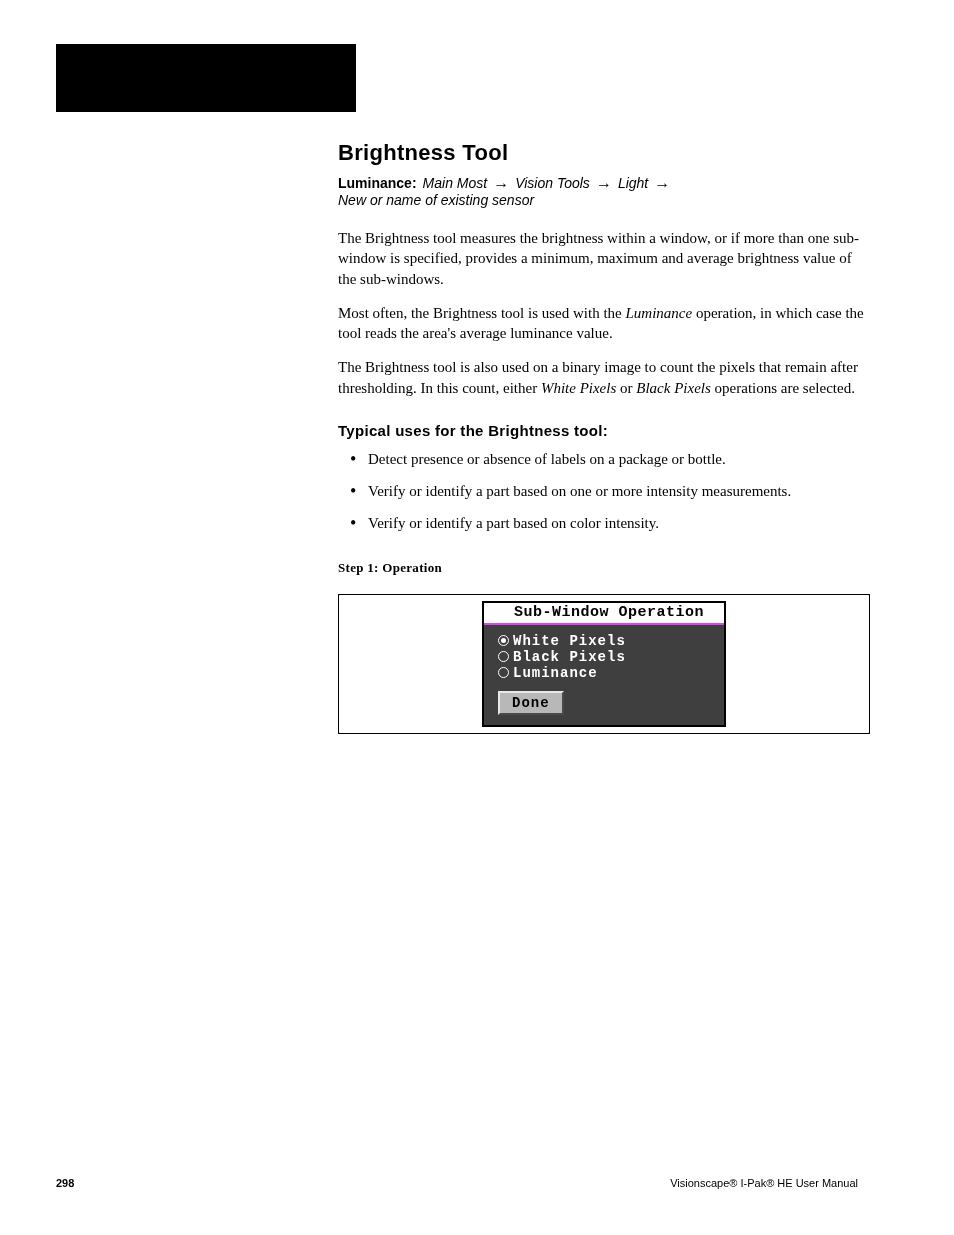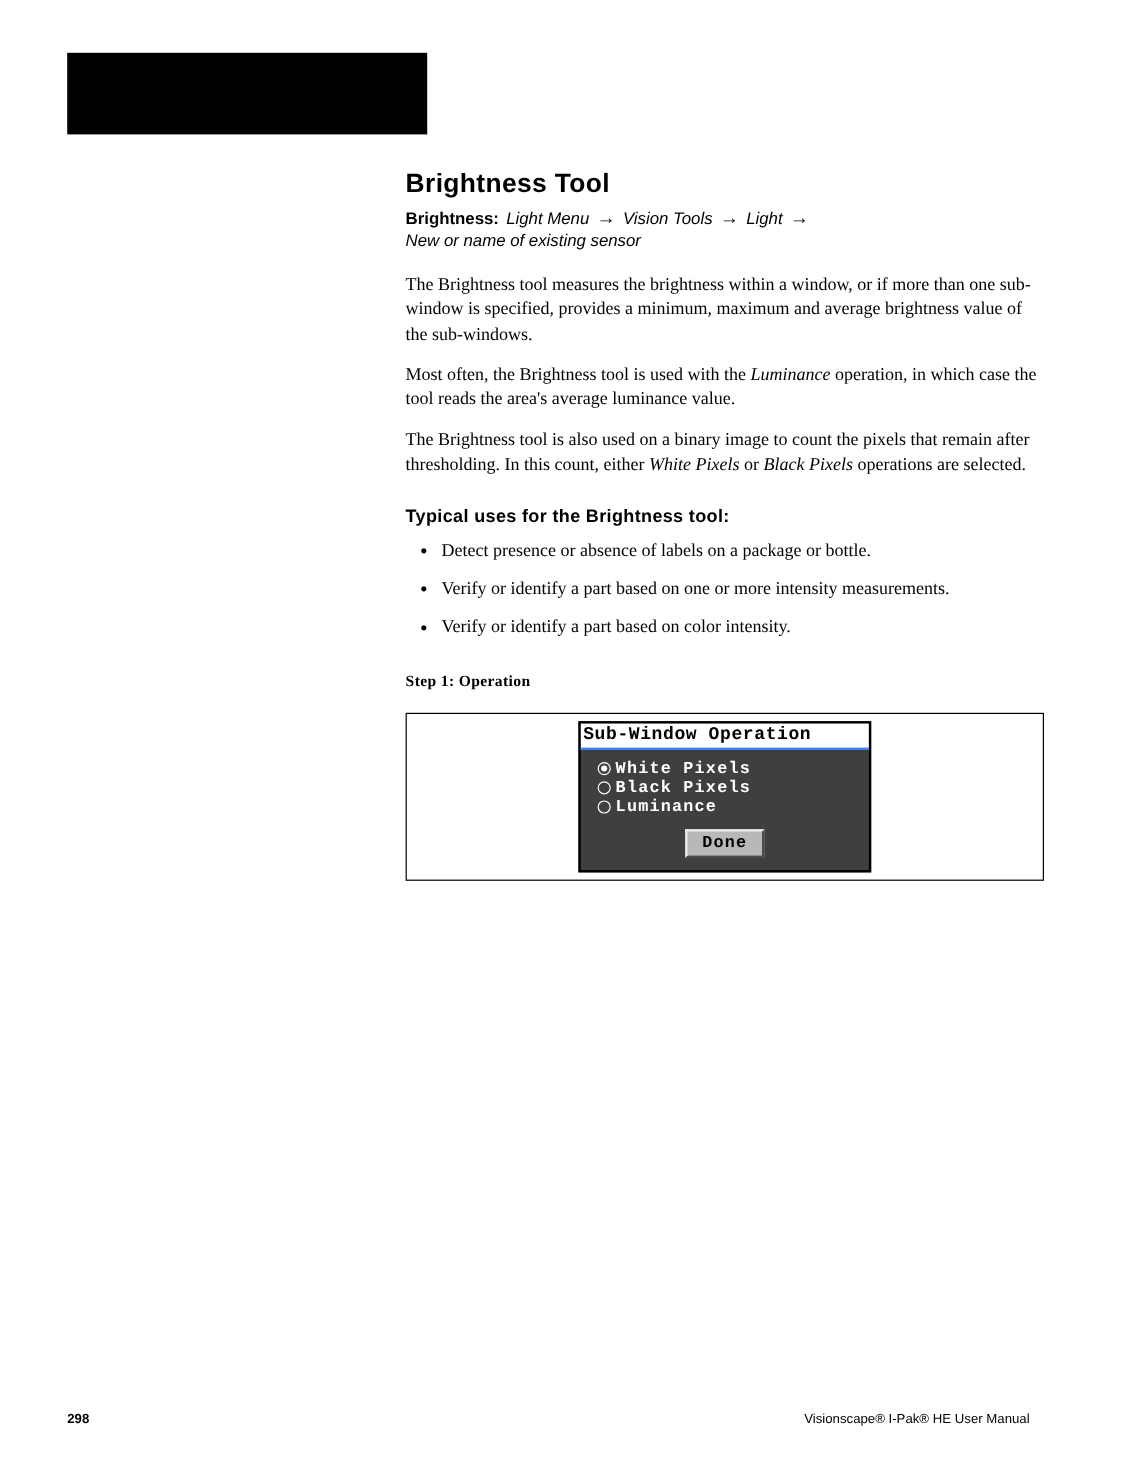--- a/index.html
+++ b/index.html
@@ -111,24 +111,24 @@
     width: 240px;
     font-family: "Courier New", Courier, monospace;
     color: #fff;
     font-weight: bold;
   }
   .subwin-title {
     background: #fff;
     color: #000;
     font-family: "Courier New", Courier, monospace;
     font-weight: bold;
-    text-align: left;
-    font-size: 15px;
-    padding: 1px 2px 2px 2px;
-    border-bottom: 2px solid #3b82f6;
+    text-align: right;
+    font-size: 15px;
+    padding: 1px 20px 2px 2px;
+    border-bottom: 2px solid #d946ef;
     letter-spacing: 0.5px;
   }
   .subwin-body {
     padding: 8px 14px 10px 14px;
   }
   .radio-row {
     display: flex;
     align-items: center;
     font-size: 14px;
     line-height: 1.15;
@@ -146,21 +146,20 @@
     flex: 0 0 auto;
     box-sizing: border-box;
   }
   .radio .dot {
     width: 5px;
     height: 5px;
     background: #fff;
     border-radius: 50%;
   }
   .done-wrap {
-    text-align: center;
     margin-top: 10px;
   }
   .done-btn {
     display: inline-block;
     background: #b8b8b8;
     color: #000;
     border-top: 2px solid #e8e8e8;
     border-left: 2px solid #e8e8e8;
     border-right: 2px solid #4a4a4a;
     border-bottom: 2px solid #4a4a4a;
@@ -188,22 +187,22 @@
 
 <div class="page">
 
   <div class="chapter-block" aria-hidden="true"></div>
 
   <div class="body-col">
 
     <h2 class="h-bn">Brightness Tool</h2>
 
     <div class="nav-path">
-      <span class="lbl">Brightness:</span>
-      <span class="it">Light Menu</span>
+      <span class="lbl">Luminance:</span>
+      <span class="it">Main Most</span>
       <span class="arr">→</span>
       <span class="it">Vision Tools</span>
       <span class="arr">→</span>
       <span class="it">Light</span>
       <span class="arr">→</span>
       <span class="it">New or name of existing sensor</span>
     </div>
 
     <p class="para">The Brightness tool measures the brightness within a window, or if more than one sub-window is specified, provides a minimum, maximum and average brightness value of the sub-windows.</p>
 

